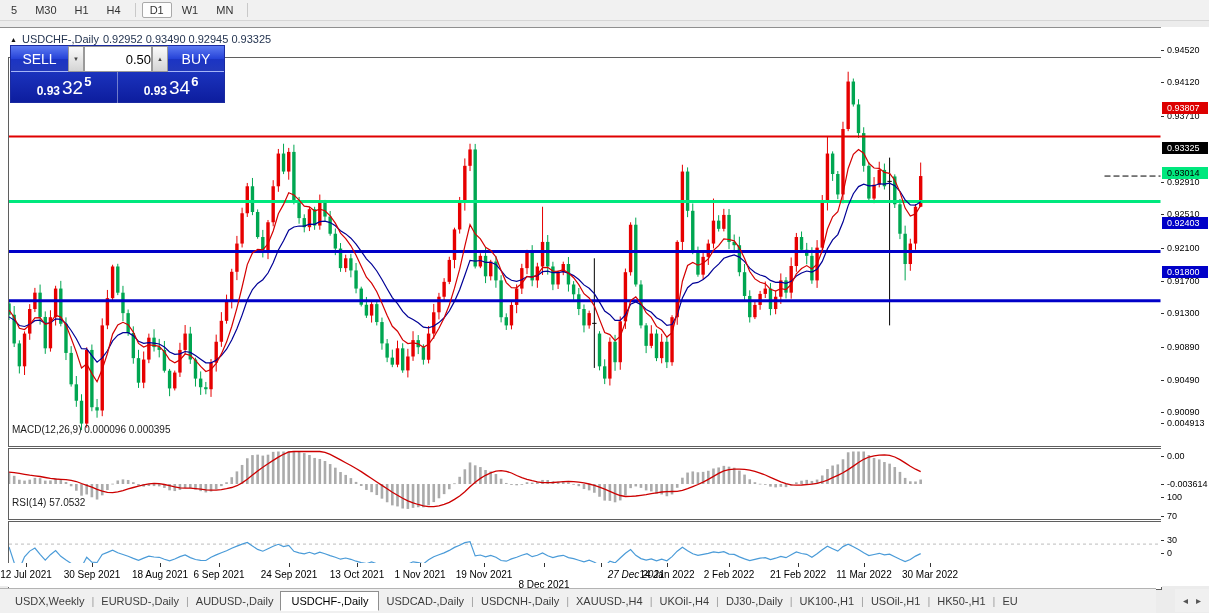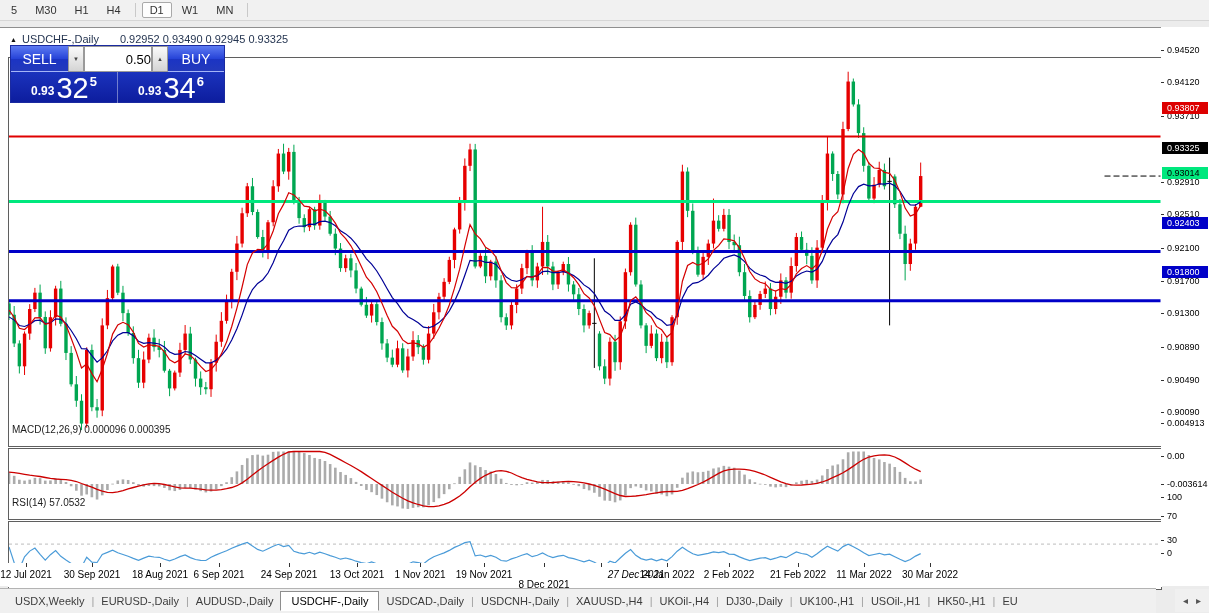--- a/index.html
+++ b/index.html
@@ -11,38 +11,38 @@
   
   .tf-bar{position:absolute;left:0;top:0;width:1209px;height:21px;background:#f1f1f1;
     border-bottom:1px solid #d6d6d6;display:flex;align-items:center;padding-left:2px;box-sizing:border-box;}
   .tf-btn{font-size:11px;color:#333;padding:1px 7px;margin:0 1px;border:1px solid transparent;border-radius:2px;cursor:default;}
   .tf-btn.active{background:#fdfdfd;border-color:#a9a9a9;}
   .tf-sep{width:1px;height:14px;background:#c9c9c9;margin:0 5px;}
   
   .chart-window{position:absolute;left:0;top:27px;width:1209px;height:559px;background:#fff;border-top:1px solid #8f8f8f;box-sizing:border-box;}
   .chart-title{position:absolute;left:10px;top:5px;font-size:11px;color:#253551;white-space:nowrap;z-index:5;}
   .chart-title .tri{font-size:7px;color:#111;margin-right:5px;vertical-align:1px;}
-  .chart-title .ohlc{margin-left:21px;}
+  .chart-title .ohlc{margin-left:4px;}
   
   .ocp{position:absolute;left:10px;top:17px;width:215px;height:58px;z-index:6;
     background:linear-gradient(#2746d8,#0d1d9e);border:1px solid #1a2aa0;box-sizing:border-box;}
   .ocp-row1{display:flex;height:26px;align-items:stretch;}
   .btn-trade{width:57px;background:linear-gradient(#5d7bf2 0%,#2744d8 50%,#1b34c4 51%,#2339bb 100%);
     color:#fff;font-size:14px;display:flex;align-items:center;justify-content:center;cursor:default;
     border-bottom:1px solid rgba(255,255,255,.45);}
   .btn-buy{width:56px;}
   .spin{width:16px;background:linear-gradient(#fafafa,#d4d4d4);border:1px solid #9a9a9a;box-sizing:border-box;
     display:flex;align-items:center;justify-content:center;font-size:6px;color:#444;cursor:default;}
   .vol{flex:1;background:#fff;border:1px solid #9a9a9a;box-sizing:border-box;
     font-size:13px;color:#000;display:flex;align-items:center;justify-content:flex-end;padding-right:0;}
   .ocp-row2{display:flex;height:31px;}
   .px-cell{flex:1;display:flex;align-items:flex-end;justify-content:center;color:#fff;padding-bottom:2px;}
   .px-cell.left{border-right:1px solid rgba(255,255,255,.4);}
   .px-small{font-size:12px;font-weight:bold;margin:0 2px 3px 0;}
-  .px-big{font-size:29px;line-height:26px;}
+  .px-big{font-size:19px;line-height:26px;}
   .px-sup{font-size:13px;font-weight:bold;margin:0 0 12px 1px;}
   
   .panel-svg{position:absolute;background:#fff;border:1px solid #5f5f5f;box-sizing:border-box;}
   #main-svg{left:8px;top:29px;width:1154px;height:390px;}
   #macd-svg{left:8px;top:420px;width:1154px;height:72px;}
   #rsi-svg{left:8px;top:493px;width:1154px;height:69px;}
   .ind-label{position:absolute;font-size:10px;color:#1c1c1c;z-index:4;white-space:nowrap;}
   #macd-label{left:12px;top:396px;}
   #rsi-label{left:12px;top:469px;}
   

